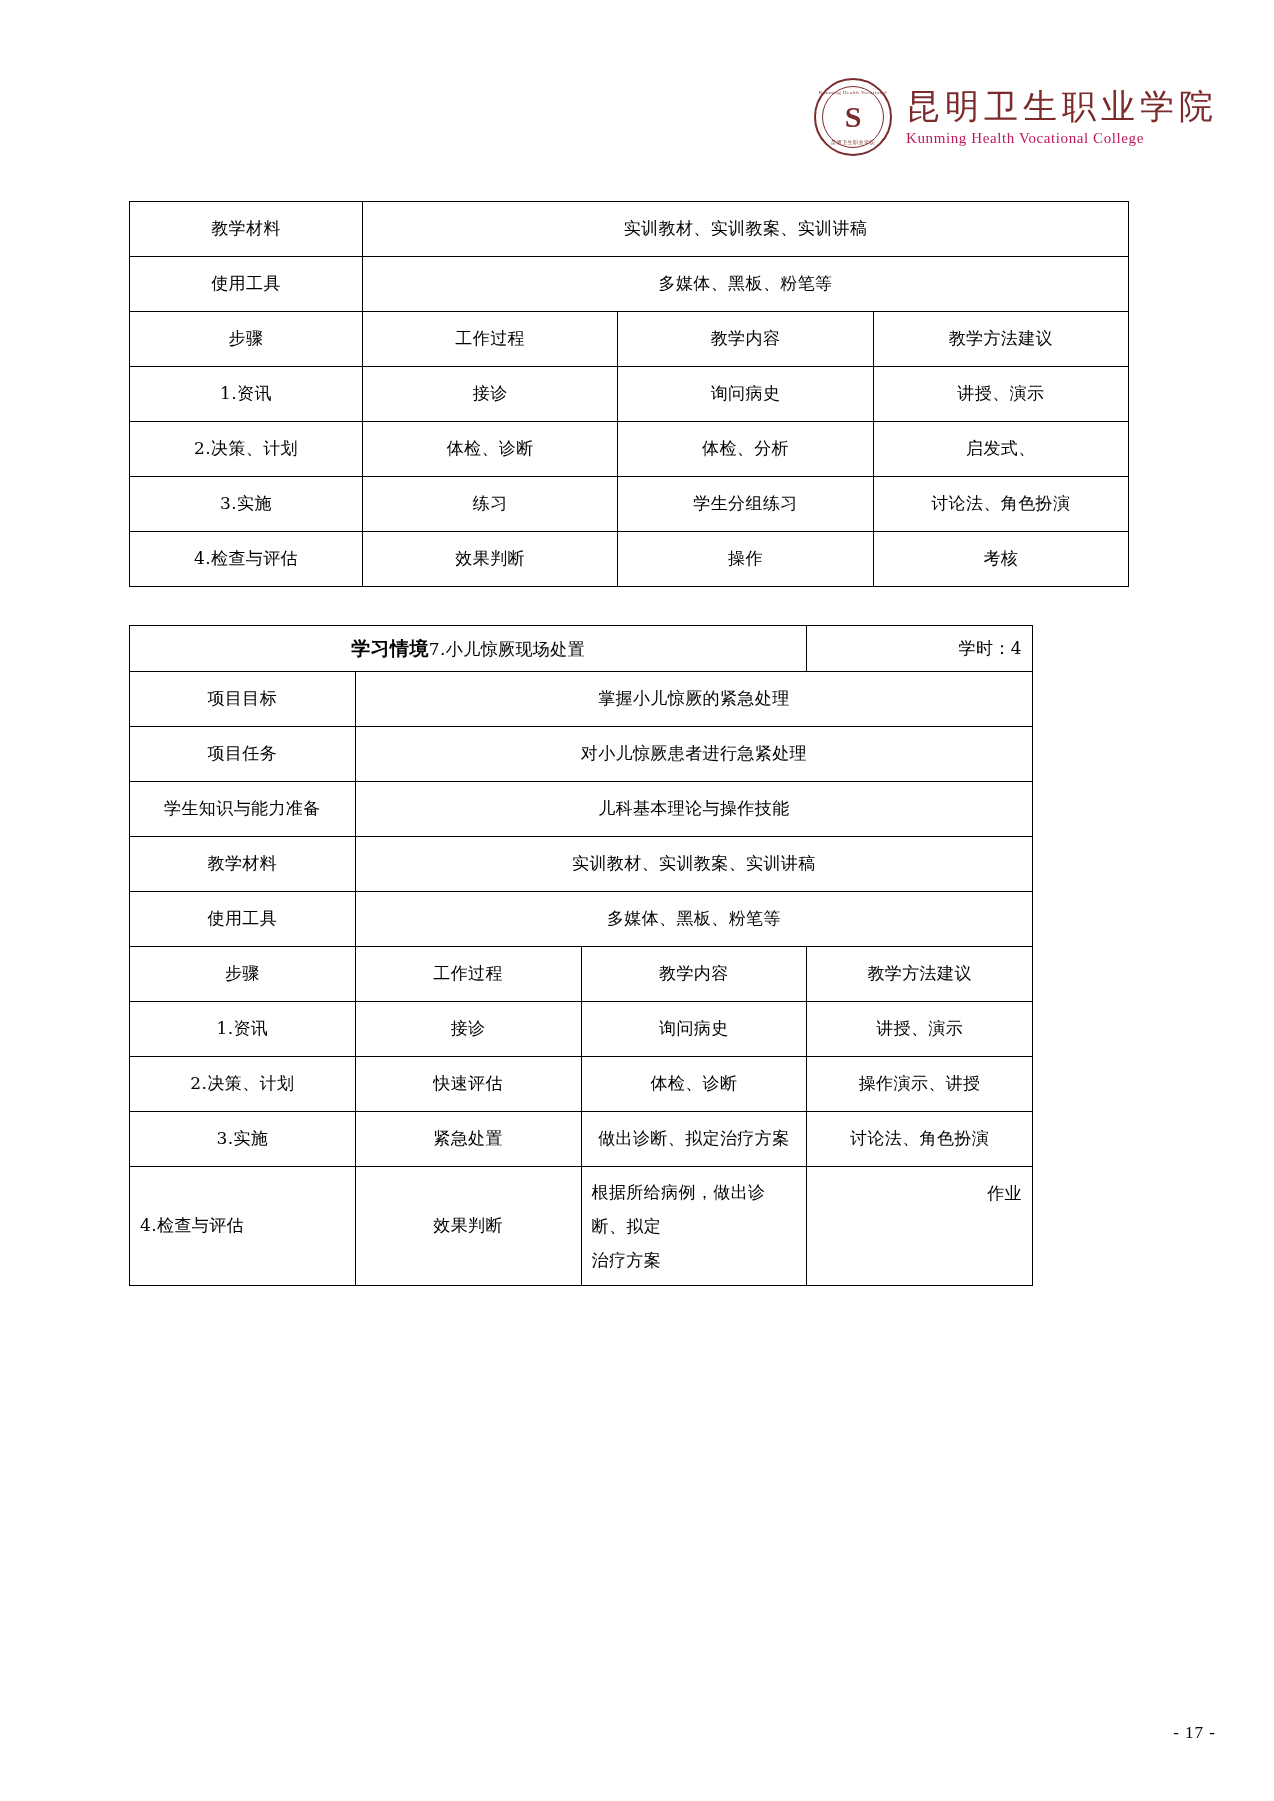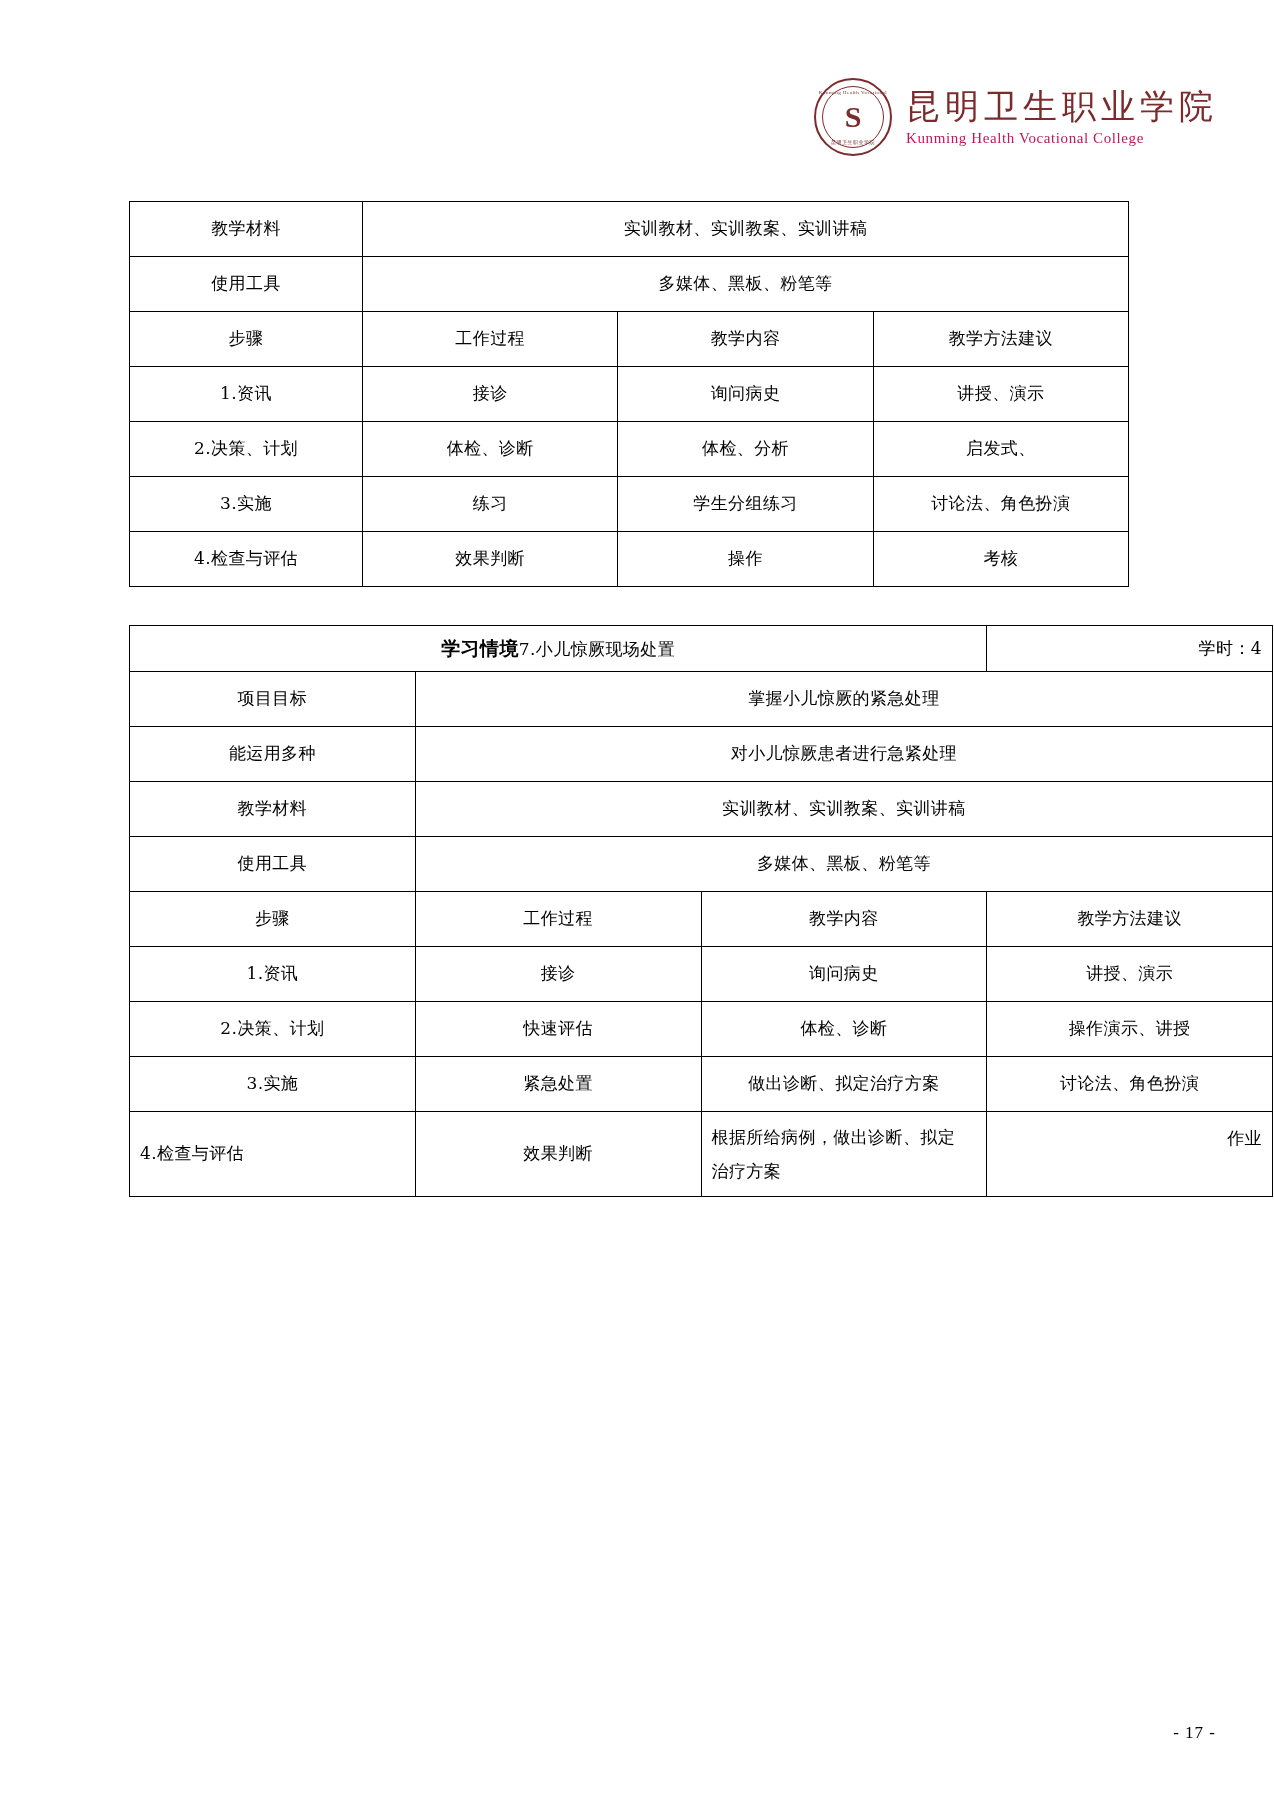--- a/index.html
+++ b/index.html
@@ -115,21 +115,21 @@
   .t1 {
     position: absolute;
     left: 129px;
     top: 201px;
     width: 1000px;
   }
   .t2 {
     position: absolute;
     left: 129px;
     top: 625px;
-    width: 1144px;
+    width: 904px;
     padding-left: 32px;
   }
   td.c-label { width: 212px; }
   td.c-proc  { width: 155px; }
   td.c-cont  { width: 290px; }
   td.c-meth  { width: 213px; }
 
   .center { text-align: center; }
   .indent-1 { padding-left: 30px; }
   .pad-sm { padding-left: 14px; }
@@ -234,22 +234,26 @@
       </td>
       <td class="hours-cell">
         <span>学时：</span><span>4</span>
       </td>
     </tr>
     <tr class="row-tall">
       <td class="c-label">项目目标</td>
       <td colspan="3" class="pad-sm">掌握小儿惊厥的紧急处理</td>
     </tr>
     <tr class="row-tall">
-      <td class="c-label">能运用多种</td>
+      <td class="c-label">项目任务</td>
       <td colspan="3" class="indent-1">对小儿惊厥患者进行急紧处理</td>
+    </tr>
+    <tr class="row-tall">
+      <td class="c-label">学生知识与能力准备</td>
+      <td colspan="3" class="pad-sm">儿科基本理论与操作技能</td>
     </tr>
     <tr class="row-tall">
       <td class="c-label">教学材料</td>
       <td colspan="3" class="pad-sm">实训教材、实训教案、实训讲稿</td>
     </tr>
     <tr class="row-tall">
       <td class="c-label">使用工具</td>
       <td colspan="3" class="indent-1">多媒体、黑板、粉笔等</td>
     </tr>
     <tr class="row-tall">

